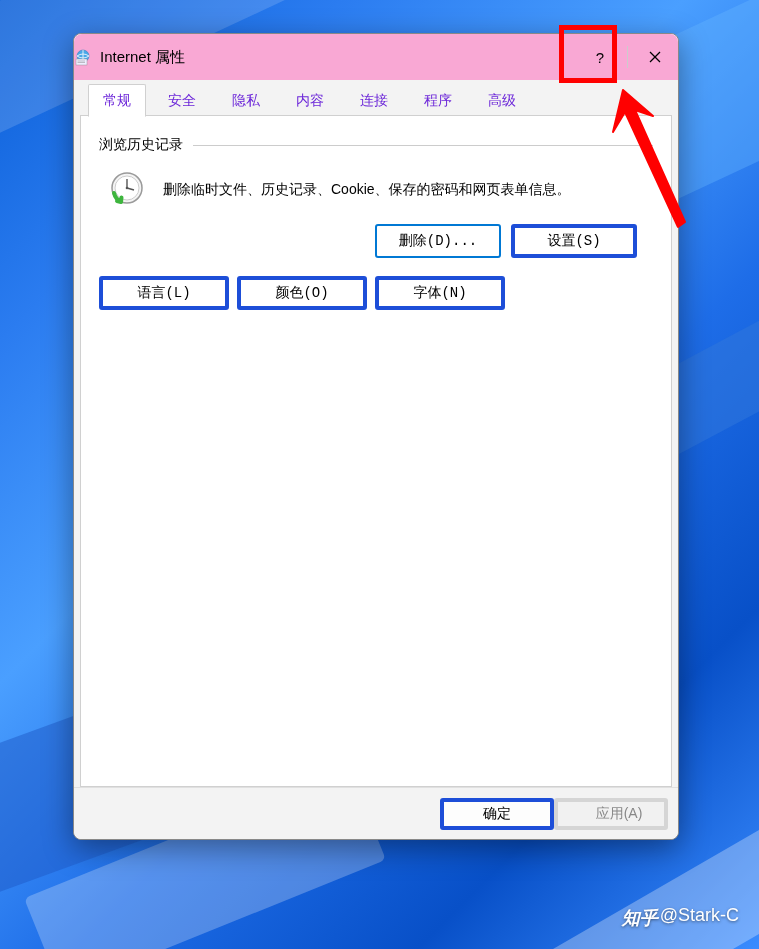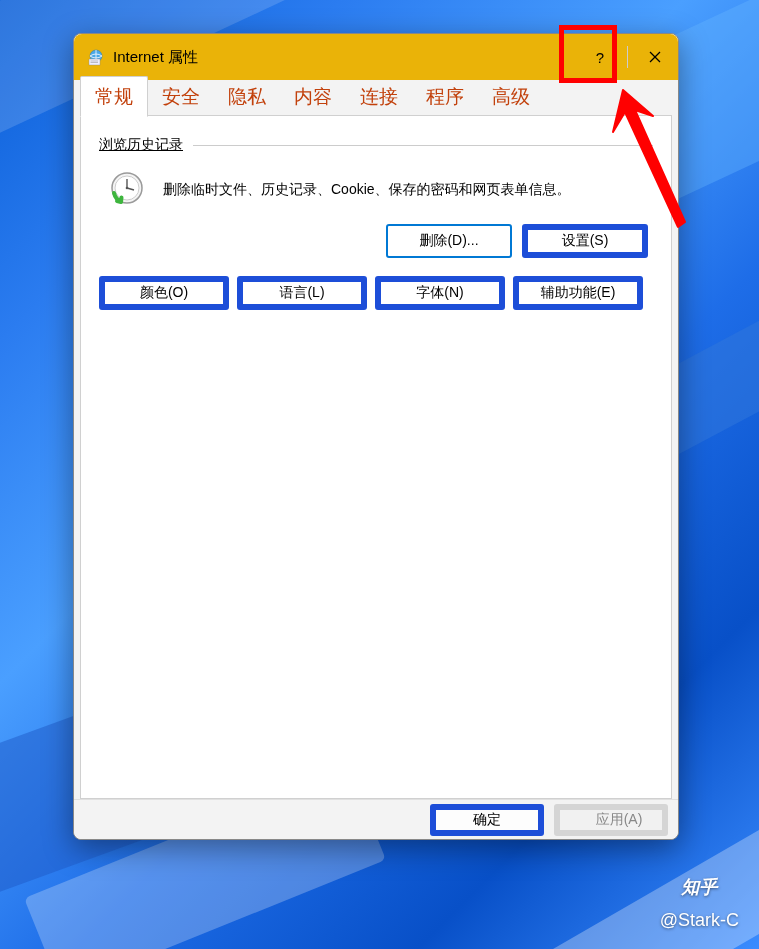--- a/index.html
+++ b/index.html
@@ -37,22 +37,22 @@
     border-radius: 8px;
     box-shadow: 0 8px 30px rgba(0,0,0,0.4);
     display: flex;
     flex-direction: column;
   }
 
   .titlebar {
     height: 46px;
     display: flex;
     align-items: center;
-    padding-left: 13px;
-    background: #eab308;
+    padding-left: 0;
+    background: #f9a8d4;
     border-radius: 8px 8px 0 0;
   }
   .titlebar-icon {
     width: 18px; height: 18px;
     margin-right: 8px;
     display:flex;align-items:center;justify-content:center;
   }
   .titlebar-title { font-size: 15px; color: #000; flex:1;}
   .titlebar-btn {
     width: 46px; height: 46px;
@@ -77,25 +77,26 @@
 
   .tabs {
     display: flex;
     align-items: flex-end;
     height: 32px;
     position: relative;
     z-index: 2;
   }
   .tab {
     padding: 7px 14px 6px 14px;
-    font-size: 19px;
-    color: #c2410c;
+    font-size: 14px;
+    color: #6d28d9;
     cursor: pointer;
     background: transparent;
     border: none;
+    margin-left: 8px;
   }
   .tab.active {
     background: #fff;
     border: 1px solid #d0d0d0;
     border-bottom: 1px solid #fff;
     border-radius: 2px 2px 0 0;
     position: relative;
     top: 1px;
   }
 
@@ -116,21 +117,20 @@
   .group-line {
     display:flex;
     align-items:center;
     gap: 10px;
     margin-bottom: 14px;
   }
   .group-label {
     font-size: 14px;
     color: #000;
     white-space: nowrap;
-    text-decoration: underline;
   }
   .hr {
     flex:1; height:1px; background:#ccc;
   }
 
   .history-row {
     display:flex;
     align-items:center;
     gap: 16px;
     margin-left: 8px;
@@ -144,53 +144,53 @@
     font-size: 14px;
     color: #000;
     line-height: 1.5;
     padding-top: 2px;
   }
 
   .button-row {
     display:flex;
     justify-content:flex-end;
     gap: 10px;
-    margin-right: 5px;
+    margin-right: 16px;
+    font-family: Liberation Mono, monospace;
   }
   .button-row.grid4 {
     justify-content: flex-start;
     gap: 8px;
   }
 
   .btn {
     min-width: 126px;
     height: 34px;
-    border: 6px solid #1d4ed8;
+    border: 4px solid #1d4ed8;
     background: #fff;
     font-size: 14px;
     color: #000;
     cursor: pointer;
     font-family: inherit;
     border-radius: 3px;
   }
   .btn.highlight {
     border: 2px solid #0078d4;
   }
   .grid4 .btn {
     min-width: 0;
     width: 130px;
   }
 
   .footer {
-    height: 40px;
+    height: 52px;
     background: #f3f3f3;
     display:flex;
     align-items:center;
     justify-content:flex-end;
-    gap: 10px;
     padding: 0 10px;
     border-top: 1px solid #e0e0e0;
     border-radius: 0 0 8px 8px;
   }
   .footer .btn {
     min-width: 114px;
     height: 32px;
     background: #fdfdfd;
   }
   .footer .btn.disabled {
@@ -223,24 +223,21 @@
     pointer-events: none;
   }
 
   .watermark {
     position: absolute;
     bottom: 18px;
     right: 20px;
     color: #fff;
     font-size: 18px;
     display:flex;
-    align-items:center;
-    gap: 10px;
     text-shadow: 0 1px 3px rgba(0,0,0,0.5);
-    flex-direction: column;
   }
   .zhihu-logo {
     font-style: italic;
     font-weight: bold;
     font-size: 18px;
     background: rgba(255,255,255,0.0);
     padding: 1px 2px;
   }
 </style>
 </head>
@@ -310,24 +307,23 @@
           <div class="history-text">删除临时文件、历史记录、Cookie、保存的密码和网页表单信息。</div>
         </div>
         <div class="button-row">
           <button class="btn highlight">删除(D)...</button>
           <button class="btn">设置(S)</button>
         </div>
       </div>
 
       <div class="groupbox">
         <div class="button-row grid4">
+          <button class="btn">语言(L)</button>
           <button class="btn">颜色(O)</button>
-          <button class="btn">语言(L)</button>
           <button class="btn">字体(N)</button>
-          <button class="btn">辅助功能(E)</button>
         </div>
       </div>
 
     </div>
   </div>
 
   <div class="footer">
     <button class="btn">确定</button>
     <button class="btn disabled">应用(A)</button>
   </div>

